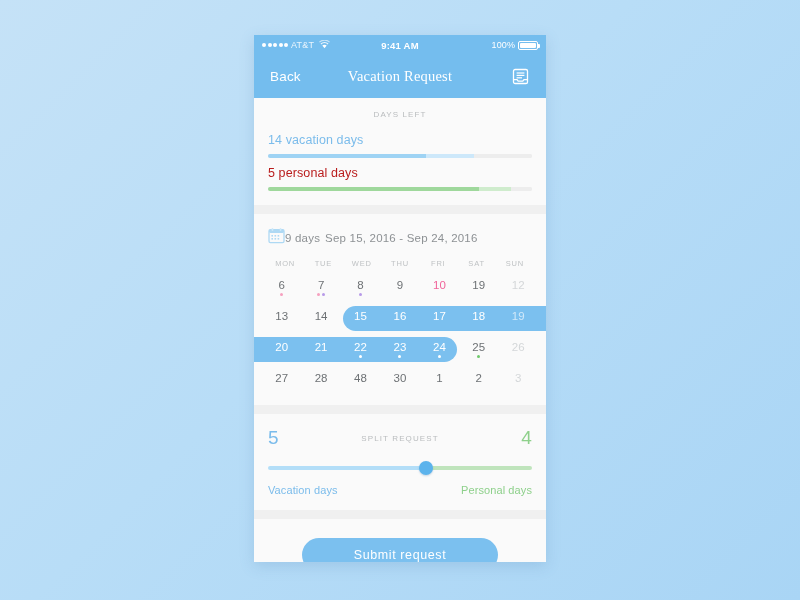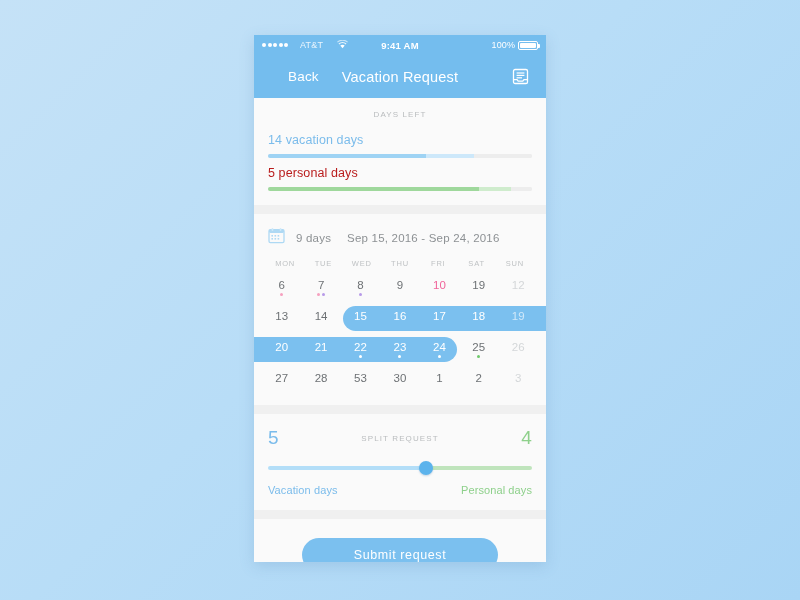--- a/index.html
+++ b/index.html
@@ -26,21 +26,21 @@
   
   .statusbar {
     height: 20px;
     background: #74bdee;
     display: flex; align-items: center;
     padding: 0 8px;
     color: #ffffff;
     font-size: 9px;
     letter-spacing: .1px;
   }
-  .sb-left { display: flex; align-items: center; gap: 12px; flex: 1; }
+  .sb-left { display: flex; align-items: center; gap: 3px; flex: 1; }
   .sb-dots { display: flex; gap: 1.5px; align-items: center; }
   .sb-dots i { width: 4px; height: 4px; border-radius: 50%; background: #ffffff; display:block; }
   .sb-carrier { font-size: 9px; color: #eaf5fd; letter-spacing: .2px; }
   .sb-wifi { margin-left: 2px; display:block; }
   .sb-center { flex: 0 0 auto; font-weight: bold; font-size: 9.5px; letter-spacing: .2px; }
   .sb-right { flex: 1; display: flex; align-items: center; justify-content: flex-end; gap: 3px; }
   .sb-batt-text { font-size: 9px; }
   .sb-batt {
     width: 20px; height: 9px; border: 1px solid #ffffff; border-radius: 2px;
     position: relative; padding: 1px;
@@ -56,25 +56,24 @@
     height: 43px;
     background: #74bdee;
     display: flex; align-items: center;
     padding: 0 16px;
     color: #ffffff;
     position: relative;
   }
   .nav-back {
     font-size: 13.5px; color: #ffffff; z-index: 2;
     letter-spacing: .2px;
-    margin-left: 18px;
   }
   .nav-title {
     position: absolute; left: 0; right: 0; text-align: center;
-    font-size: 14.5px; color: #ffffff; letter-spacing: .2px;
+    font-size: 14.5px; color: #ffffff; letter-spacing: .2px; font-family: Liberation Serif, serif;
   }
   .nav-icon { margin-left: auto; z-index: 2; display: flex; align-items: center; }
 
   
   .card { background: #fafafa; }
   .gap { height: 9px; background: #f0f0f0; }
 
   
   .days-left { padding: 12px 14px 14px; }
   .section-label {
@@ -83,21 +82,21 @@
   }
   .meter { margin-bottom: 8px; }
   .meter:last-child { margin-bottom: 0; }
   .meter-label { font-size: 12.5px; margin-bottom: 7px; letter-spacing: .1px; }
   .meter-label.vac { color: #7bbceb; }
   .meter-label.per { color: #b91c1c; }
   .bar { height: 4px; border-radius: 2px; background: #ededed; display: flex; overflow: hidden; }
   .bar i { display: block; height: 100%; }
 
   
-  .daterange { padding: 13px 14px 11px; display: flex; align-items: center; gap: 11px; }
+  .daterange { padding: 13px 14px 11px; display: flex; align-items: center; }
   .dr-count { font-size: 11.5px; color: #8d9194; letter-spacing: .2px; }
   .dr-range { font-size: 11.5px; color: #8d9194; letter-spacing: .2px; margin-left: 5px; }
 
   
   .calendar { padding: 0 0 9px; }
   .cal-head, .cal-row { display: flex; }
   .cal-head { padding: 0 12px; margin-bottom: 4px; }
   .cal-head div {
     flex: 1; text-align: center; font-size: 7.5px;
     color: #bfc2c4; letter-spacing: .8px;
@@ -366,21 +365,21 @@
           <div class="cal-row">
             <div class="cal-cell">
               <span>27</span>
               <span class="dots"></span>
             </div>
             <div class="cal-cell">
               <span>28</span>
               <span class="dots"></span>
             </div>
             <div class="cal-cell">
-              <span>53</span>
+              <span>48</span>
               <span class="dots"></span>
             </div>
             <div class="cal-cell">
               <span>30</span>
               <span class="dots"></span>
             </div>
             <div class="cal-cell">
               <span>1</span>
               <span class="dots"></span>
             </div>

